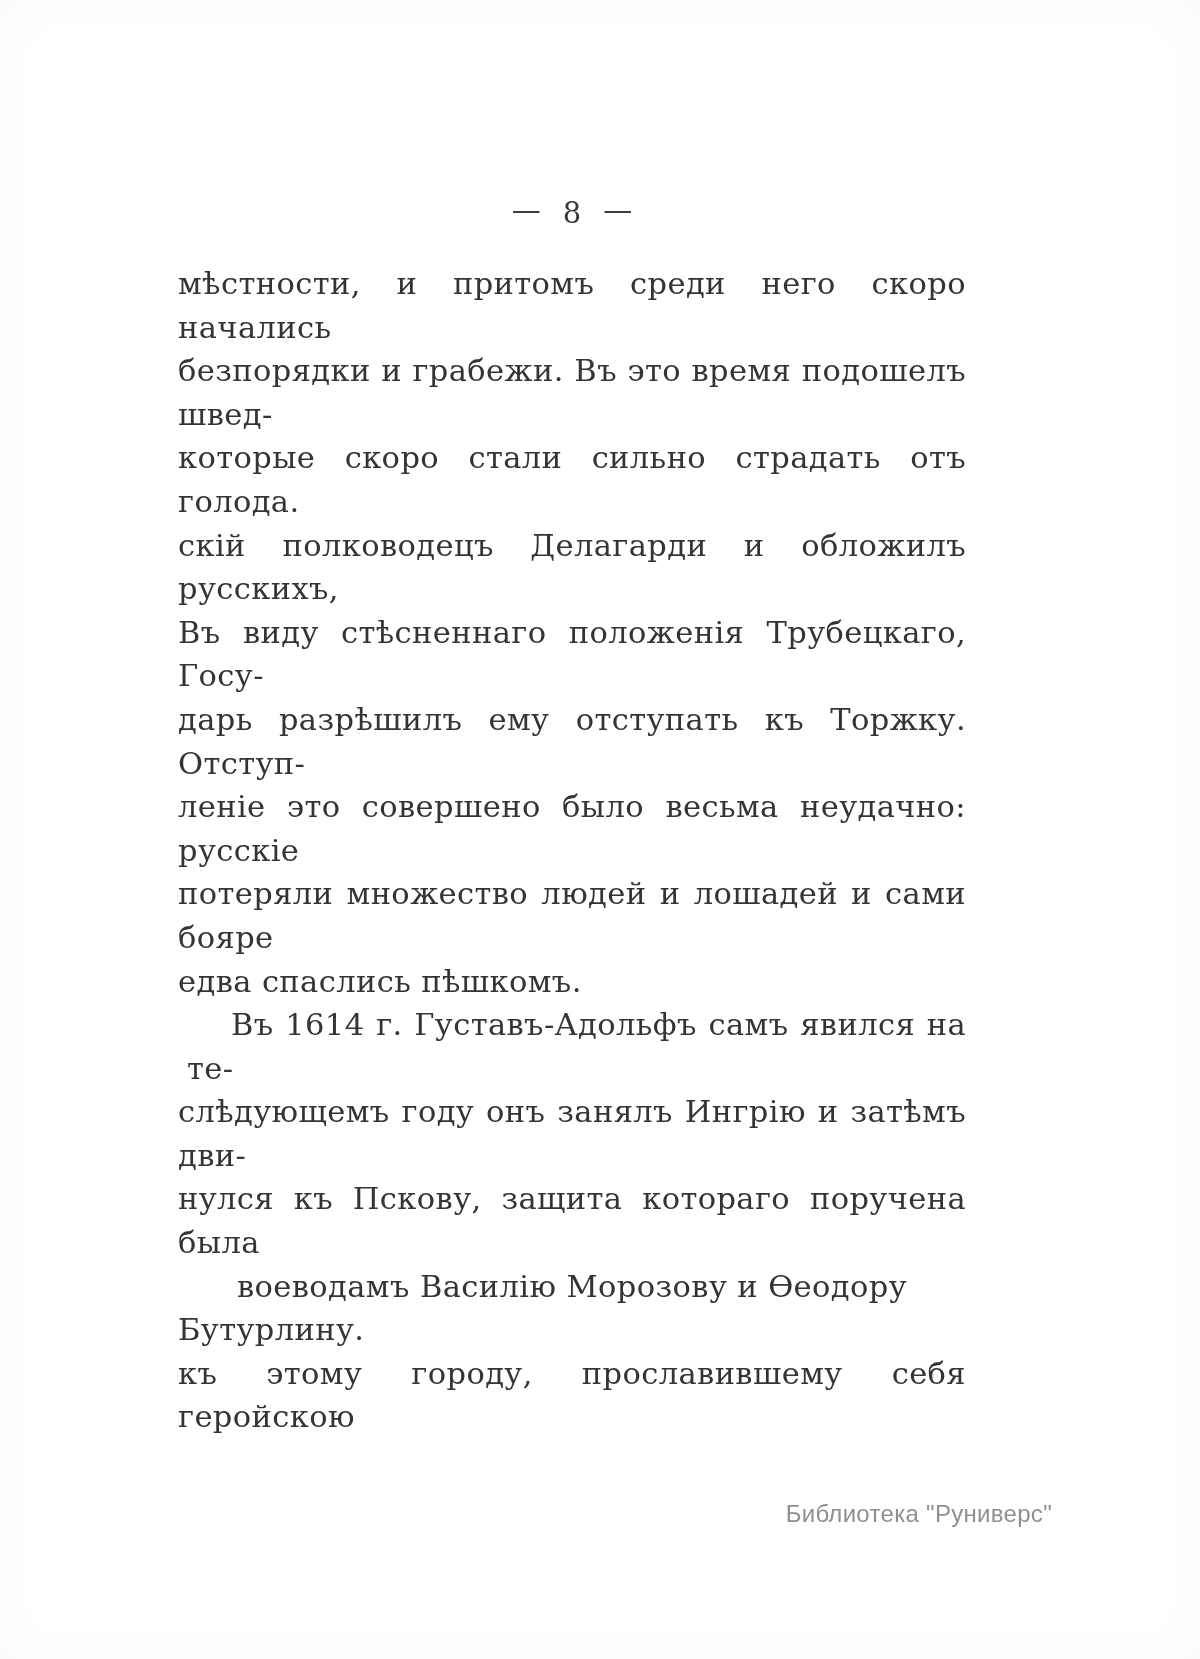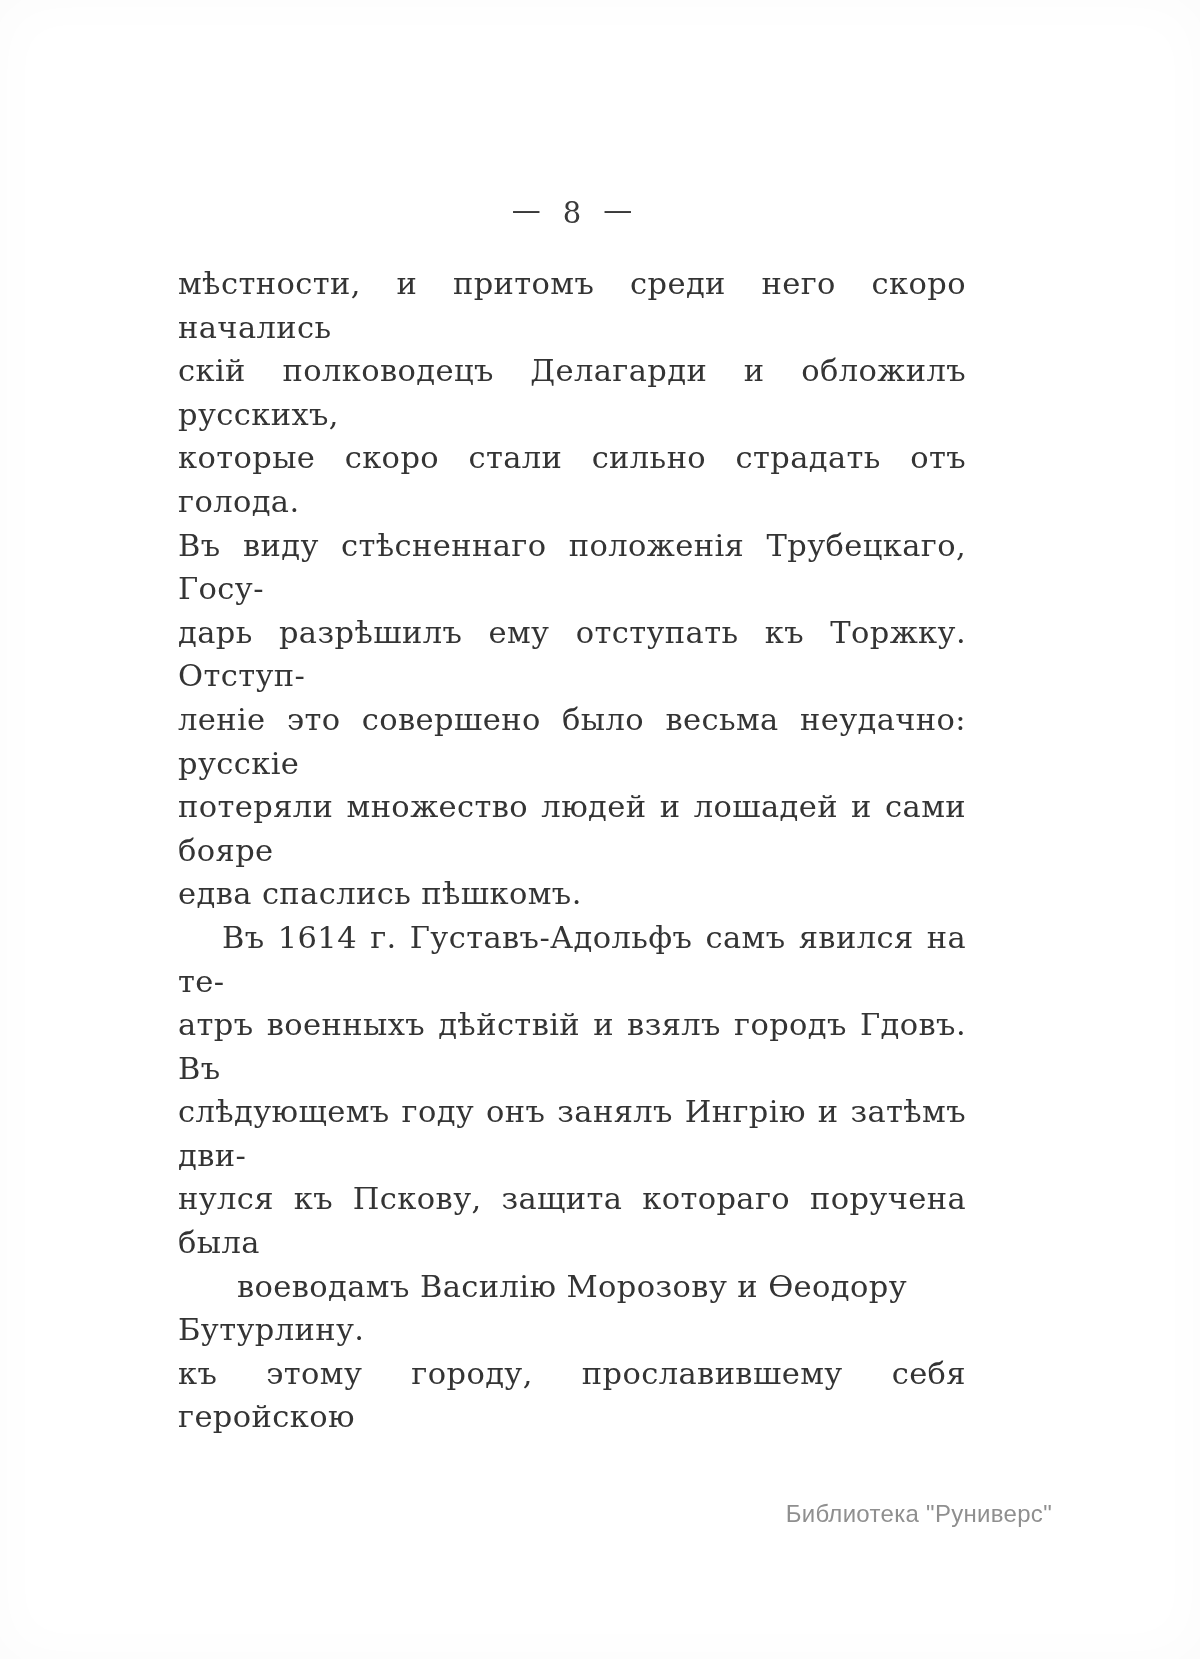--- a/index.html
+++ b/index.html
@@ -46,20 +46,21 @@
     letter-spacing: 0.4px;
   }
   .line {
     text-align: justify;
     text-align-last: justify;
     white-space: normal;
     min-height: 43.6px;
   }
   .line.indent {
     text-indent: 44px;
+    margin-left: 9px;
   }
   .line.last {
     text-align: center;
     text-align-last: left;
   }
   .footer-watermark {
     position: absolute;
     right: 148px;
     top: 1500px;
     font-family: "Liberation Sans", sans-serif;
@@ -72,29 +73,29 @@
 <body>
 
 <div class="page">
 
   <div class="page-header">
     <span class="dash">—</span><span class="pagenum">8</span><span class="dash">—</span>
   </div>
 
   <div class="text-block">
     <div class="line">мѣстности, и притомъ среди него скоро начались</div>
+    <div class="line">безпорядки и грабежи. Въ это время подошелъ швед-</div>
+    <div class="line">которые скоро стали сильно страдать отъ голода.</div>
     <div class="line">скій полководецъ Делагарди и обложилъ русскихъ,</div>
-    <div class="line">которые скоро стали сильно страдать отъ голода.</div>
     <div class="line">Въ виду стѣсненнаго положенія Трубецкаго, Госу-</div>
     <div class="line">дарь разрѣшилъ ему отступать къ Торжку. Отступ-</div>
     <div class="line">леніе это совершено было весьма неудачно: русскіе</div>
     <div class="line">потеряли множество людей и лошадей и сами бояре</div>
     <div class="line last">едва спаслись пѣшкомъ.</div>
     <div class="line indent">Въ 1614 г. Густавъ-Адольфъ самъ явился на те-</div>
-    <div class="line">атръ военныхъ дѣйствій и взялъ городъ Гдовъ. Въ</div>
     <div class="line">слѣдующемъ году онъ занялъ Ингрію и затѣмъ дви-</div>
     <div class="line">нулся къ Пскову, защита котораго поручена была</div>
     <div class="line last">воеводамъ Василію Морозову и Ѳеодору Бутурлину.</div>
     <div class="line">къ этому городу, прославившему себя геройскою</div>
 
   </div>
 
   <div class="footer-watermark">Библиотека "Руниверс"</div>
 
 </div>

